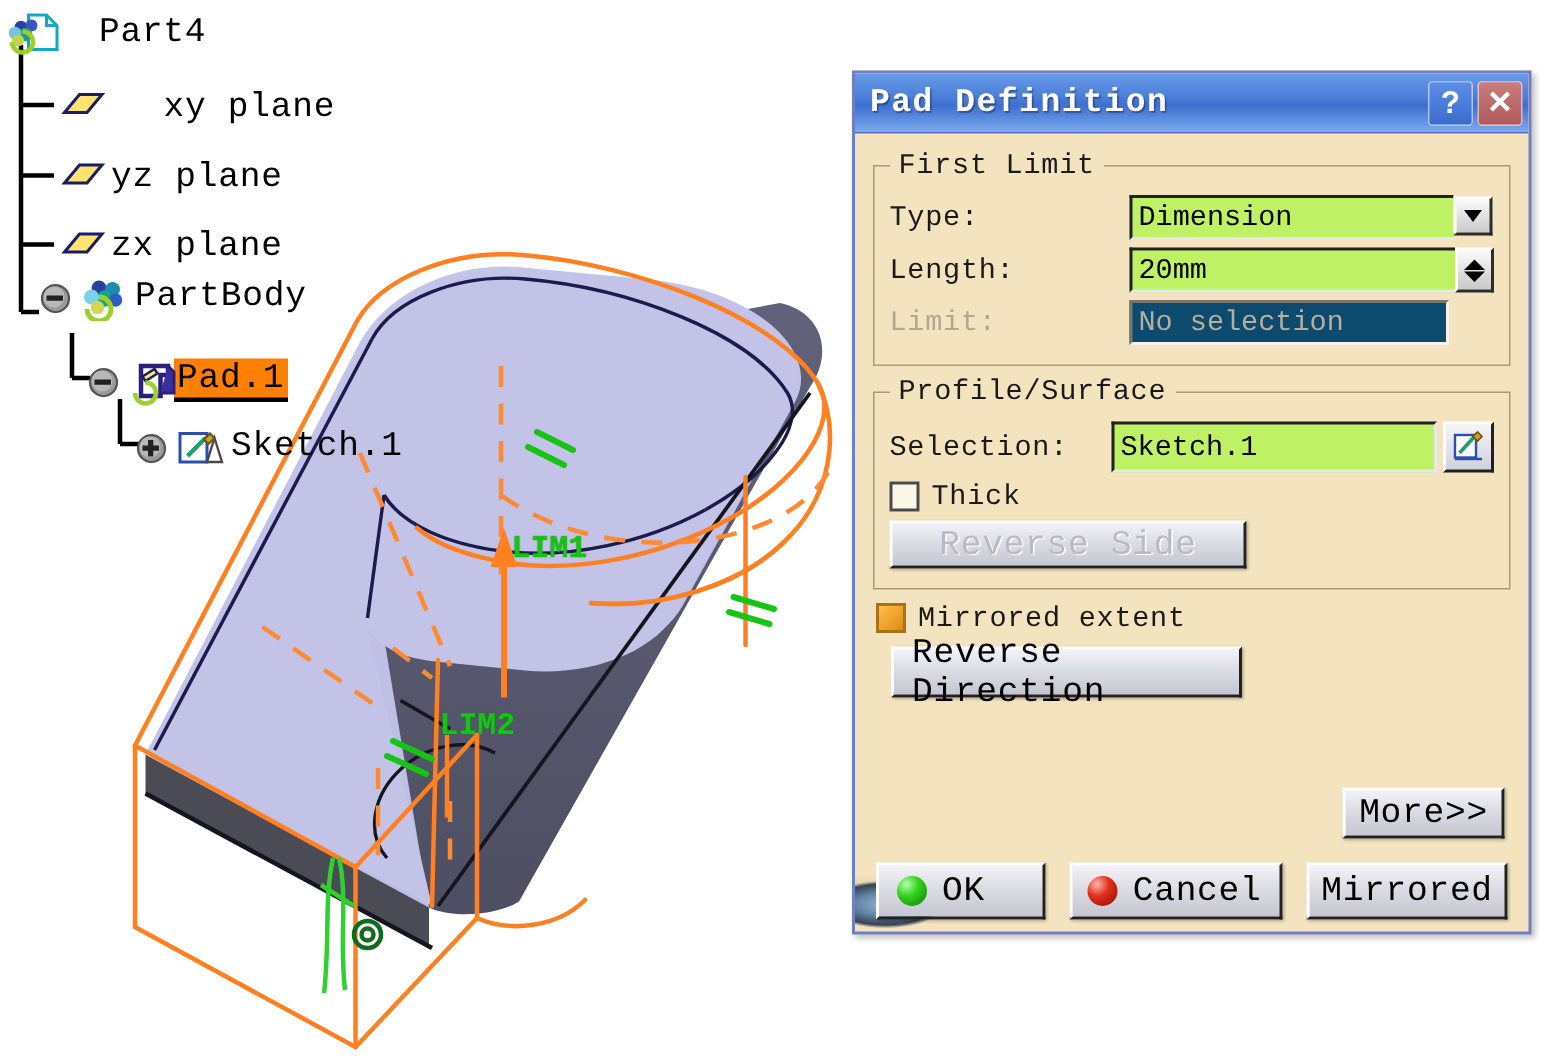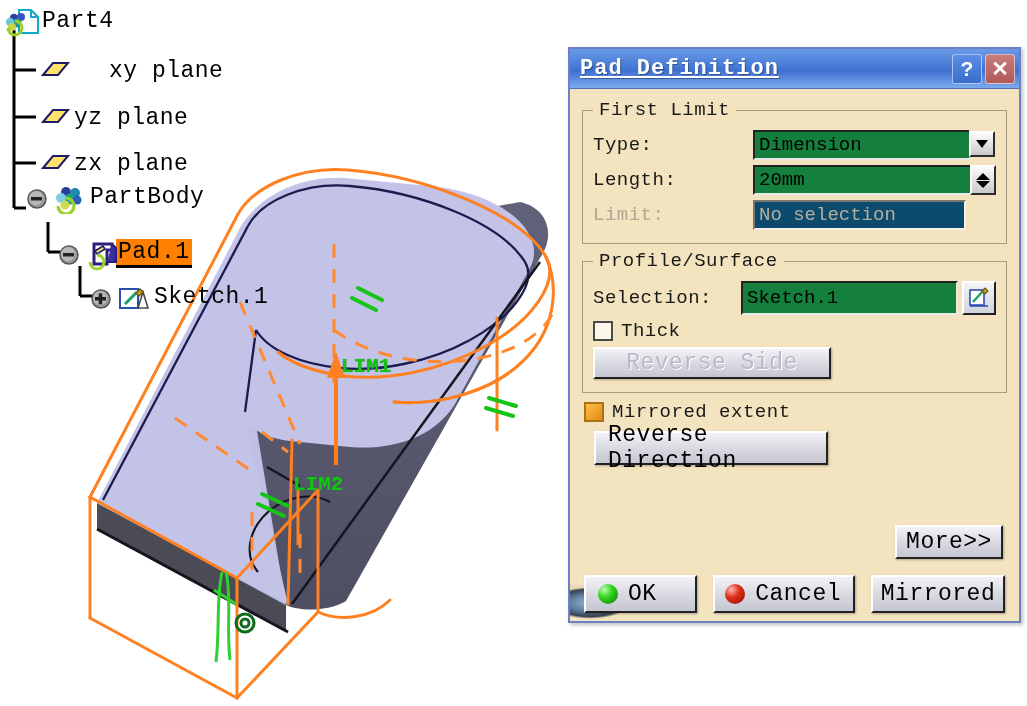--- a/index.html
+++ b/index.html
@@ -82,21 +82,20 @@
     border-bottom: 1px solid #5570b8;
   }
   .dlg-title {
     flex: 1;
     color: #ffffff;
     font-size: 22px;
     font-family: "Liberation Mono", "DejaVu Sans Mono", monospace;
     font-weight: bold;
     letter-spacing: 1px;
     text-shadow: 1px 1px 1px rgba(0,0,0,0.35);
-    text-decoration: underline;
   }
   .tb-btn {
     width: 30px; height: 30px;
     margin-left: 3px;
     border: 1px solid rgba(255,255,255,0.55);
     border-radius: 3px;
     display: flex; align-items: center; justify-content: center;
     color: #ffffff;
     font-size: 21px;
     font-weight: bold;
@@ -148,21 +147,21 @@
   .lbl {
     font-family: "Liberation Mono", "DejaVu Sans Mono", monospace;
     font-size: 19px;
     color: #1a1a1a;
     letter-spacing: 0.5px;
     white-space: nowrap;
   }
   .lbl.disabled { color: #b0a894; }
 
   .field {
-    background: #15803d;
+    background: #bef264;
     border: 2px inset #9a9a9a;
     border-top-color: #777;
     border-left-color: #777;
     border-right-color: #e8e8e8;
     border-bottom-color: #e8e8e8;
     height: 30px;
     display: flex;
     align-items: center;
     padding: 0 4px;
     font-family: "Liberation Mono", "DejaVu Sans Mono", monospace;
@@ -443,21 +442,21 @@
     <line x1="14" y1="70" x2="36" y2="70" stroke="#000" stroke-width="3"></line>
     <line x1="14" y1="117" x2="36" y2="117" stroke="#000" stroke-width="3"></line>
     <line x1="14" y1="163" x2="36" y2="163" stroke="#000" stroke-width="3"></line>
     <line x1="14" y1="208" x2="26" y2="208" stroke="#000" stroke-width="3"></line>
     <line x1="48" y1="222" x2="48" y2="252" stroke="#000" stroke-width="3"></line>
     <line x1="48" y1="252" x2="60" y2="252" stroke="#000" stroke-width="3"></line>
     <line x1="80" y1="266" x2="80" y2="296" stroke="#000" stroke-width="3"></line>
     <line x1="80" y1="296" x2="95" y2="296" stroke="#000" stroke-width="3"></line>
   </svg>
 
-  <div class="tree-node" style="left:2px; top:6px;">
+  <div class="tree-node" style="left:2px; top:6px;gap:24px;">
     <span class="tree-icon">
       <svg width="40" height="30" viewBox="0 0 40 30">
         <path d="M17 2 h12 l7 7 v16 h-19 z" fill="#ffffff" stroke="#13a8c4" stroke-width="2"></path>
         <path d="M29 2 v7 h7" fill="none" stroke="#13a8c4" stroke-width="2"></path>
         <g>
           <circle cx="12" cy="10" r="4.2" fill="#2a3f9e"></circle>
           <circle cx="19" cy="9" r="4" fill="#3a55c0"></circle>
           <circle cx="15" cy="15" r="4.5" fill="#1c9e86"></circle>
           <circle cx="8" cy="14" r="4.2" fill="#6fc8e0"></circle>
           <circle cx="10" cy="19" r="4" fill="#c8d14a"></circle>

